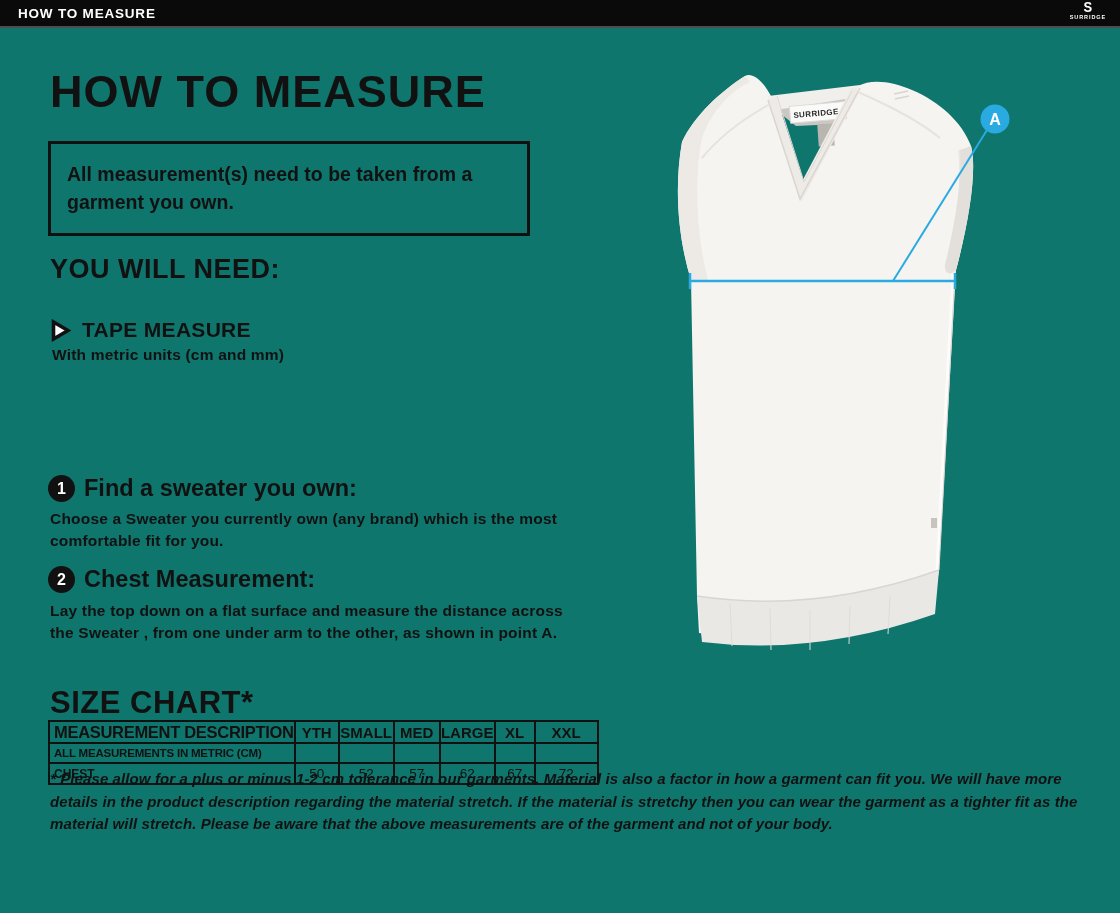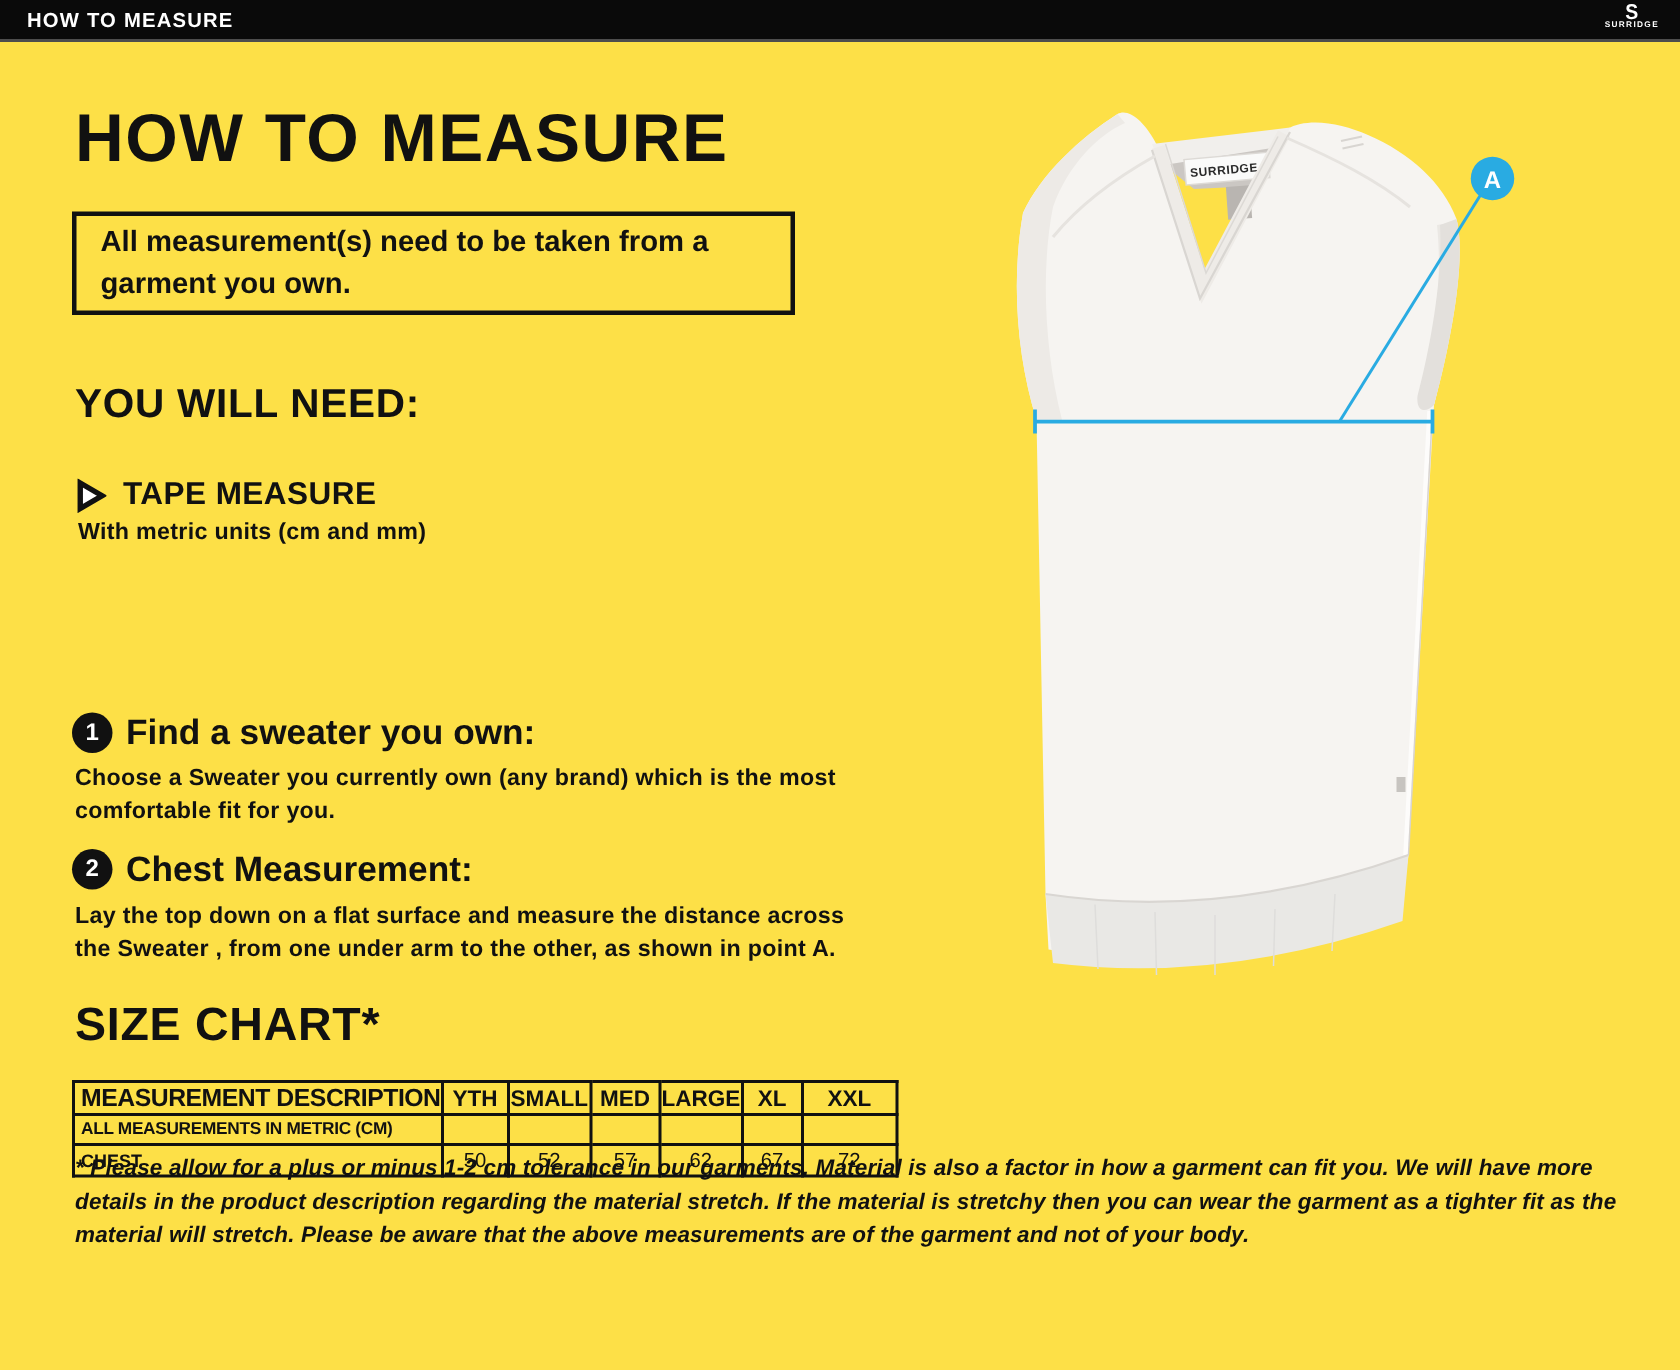--- a/index.html
+++ b/index.html
@@ -4,21 +4,21 @@
 <style>
   * { margin:0; padding:0; box-sizing:border-box; }
   html,body { background:#ffffff; }
   body {
     font-family:"Liberation Sans", sans-serif;
     color:#111111;
     width:1120px; height:913px;
     position:relative;
     overflow:hidden;
   }
-  .page { position:relative; width:1120px; height:913px; background:#fde047; }
+  .page { position:relative; width:1120px; height:913px; background:#0f766e; }
 
   
   .topbar {
     position:absolute; left:0; top:0; width:1120px; height:28px;
     background:#0a0a0a; border-bottom:2px solid #4d4d4d;
     display:flex; align-items:center;
   }
   .topbar-title {
     color:#ffffff; font-size:13.5px; font-weight:bold;
     letter-spacing:0.8px; padding-left:18px;
@@ -30,21 +30,21 @@
   .topbar-logo .logo-s { font-size:13px; font-weight:bold; display:block; transform:scaleY(1.1); }
   .topbar-logo .logo-word { font-size:5.5px; font-weight:bold; letter-spacing:0.9px; display:block; margin-top:1px; }
 
   
   .h1 {
     position:absolute; left:50px; top:66px;
     font-size:45px; font-weight:800; letter-spacing:1px;
   }
   .note-box {
     position:absolute; left:48px; top:141px; width:482px;
-    border:3px solid #111111; padding:4px 16px;
+    border:3px solid #111111; padding:17px 16px;
     font-size:19.5px; font-weight:bold; line-height:1.42;
   }
   .ywn-heading {
     position:absolute; left:50px; top:254px;
     font-size:27px; font-weight:800; letter-spacing:0.5px;
   }
   .need-item { position:absolute; left:50px; display:flex; align-items:center; gap:11px; }
   .need-item .tri { width:21px; height:23px; display:block; }
   .need-title { font-size:21px; font-weight:800; letter-spacing:0.3px; }
   .need-desc {
@@ -54,21 +54,21 @@
   .step-num {
     width:27px; height:27px; border-radius:50%; background:#111111; color:#ffffff;
     font-size:16px; font-weight:bold; display:flex; align-items:center; justify-content:center;
   }
   .step-title { font-size:23.5px; font-weight:800; }
   .step-desc {
     position:absolute; left:50px; width:540px;
     font-size:15.5px; font-weight:bold; line-height:1.45; letter-spacing:0.2px;
   }
   .sc-heading-row { position:absolute; left:50px; top:665px; display:flex; align-items:flex-end; gap:8px; }
-  .sc-heading { font-size:31px; font-weight:800; letter-spacing:0.5px; }
+  .sc-heading { font-size:31px; font-weight:800; letter-spacing:0.5px;margin-top:20px; }
   .sc-sub { font-size:15.5px; font-weight:bold; padding-bottom:3px; }
 
   
   table.size-table {
     position:absolute; left:48px; top:720px;
     border-collapse:collapse; table-layout:fixed;
   }
   table.size-table td, table.size-table th {
     border:2px solid #111111; overflow:hidden; white-space:nowrap;
   }

